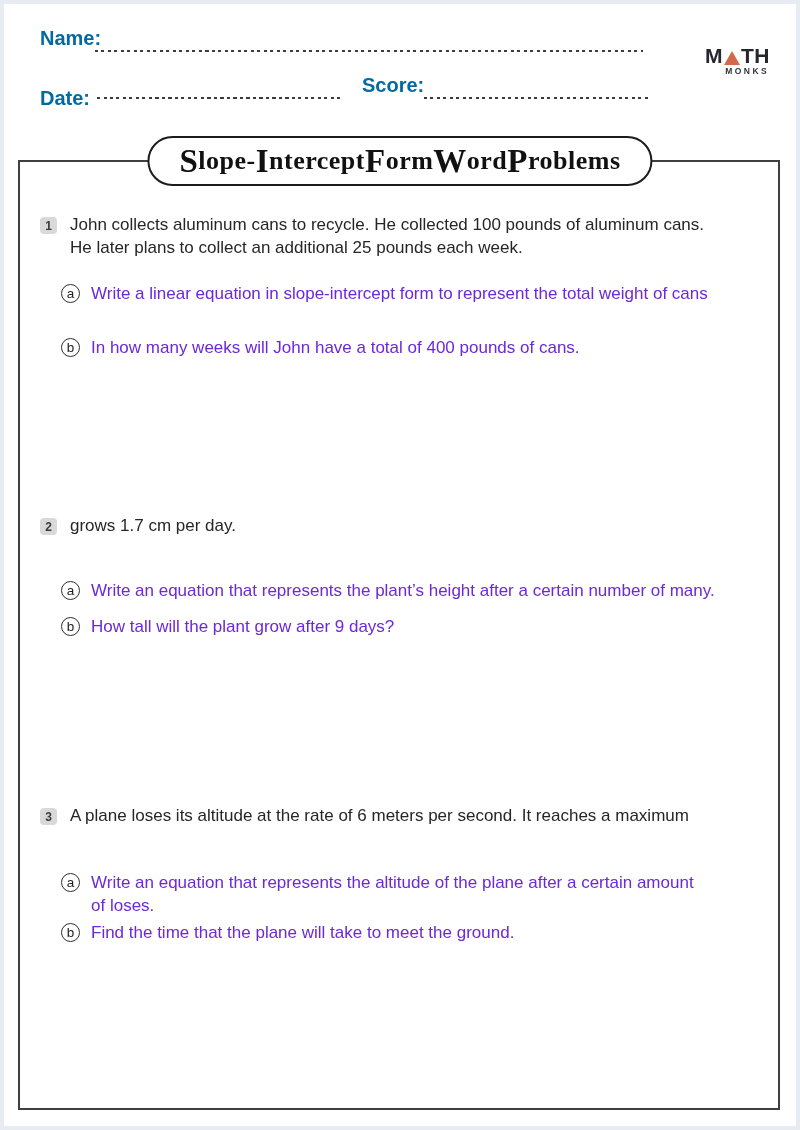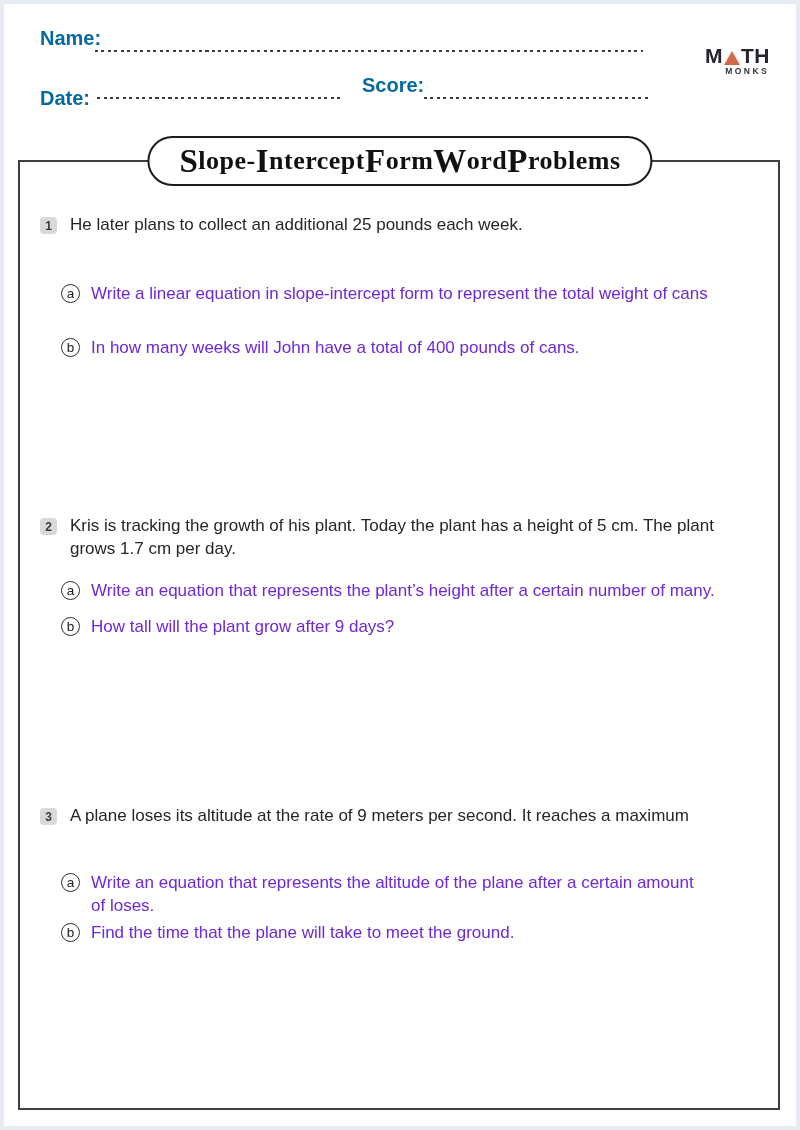--- a/index.html
+++ b/index.html
@@ -95,60 +95,60 @@
   </div>
   <div class="logo-sub">MONKS</div>
 </div>
 
 <div class="title-pill"><span class="cap">S</span>lope-<span class="cap">I</span>ntercept <span class="cap">F</span>orm <span class="cap">W</span>ord <span class="cap">P</span>roblems</div>
 <div class="content-box"></div>
 
 <div class="problem" style="top:214px">
   <span class="numbadge">1</span>
   <div>
+    <div class="iline">John collects aluminum cans to recycle. He collected 100 pounds of aluminum cans.</div>
     <div class="iline">He later plans to collect an additional 25 pounds each week.</div>
   </div>
 </div>
 <div class="part" style="top:283px">
   <span class="circle">a</span>
   <div>
     <div class="pline">Write a linear equation in slope-intercept form to represent the total weight of cans</div>
   </div>
 </div>
 <div class="part" style="top:337px">
   <span class="circle">b</span>
   <div>
     <div class="pline">In how many weeks will John have a total of 400 pounds of cans.</div>
   </div>
 </div>
 
 <div class="problem" style="top:515px">
   <span class="numbadge">2</span>
   <div>
-    <div class="iline">Kris is tracking the growth of his plant. Today the plant has a height of 5 cm. The plant</div>
     <div class="iline">grows 1.7 cm per day.</div>
   </div>
 </div>
 <div class="part" style="top:580px">
   <span class="circle">a</span>
   <div>
     <div class="pline">Write an equation that represents the plant’s height after a certain number of many.</div>
   </div>
 </div>
 <div class="part" style="top:616px">
   <span class="circle">b</span>
   <div>
     <div class="pline">How tall will the plant grow after 9 days?</div>
   </div>
 </div>
 
 <div class="problem" style="top:805px">
   <span class="numbadge">3</span>
   <div>
-    <div class="iline">A plane loses its altitude at the rate of 9 meters per second. It reaches a maximum</div>
+    <div class="iline">A plane loses its altitude at the rate of 6 meters per second. It reaches a maximum</div>
   </div>
 </div>
 <div class="part" style="top:872px">
   <span class="circle">a</span>
   <div>
     <div class="pline">Write an equation that represents the altitude of the plane after a certain amount</div>
     <div class="pline">of loses.</div>
   </div>
 </div>
 <div class="part" style="top:922px">

